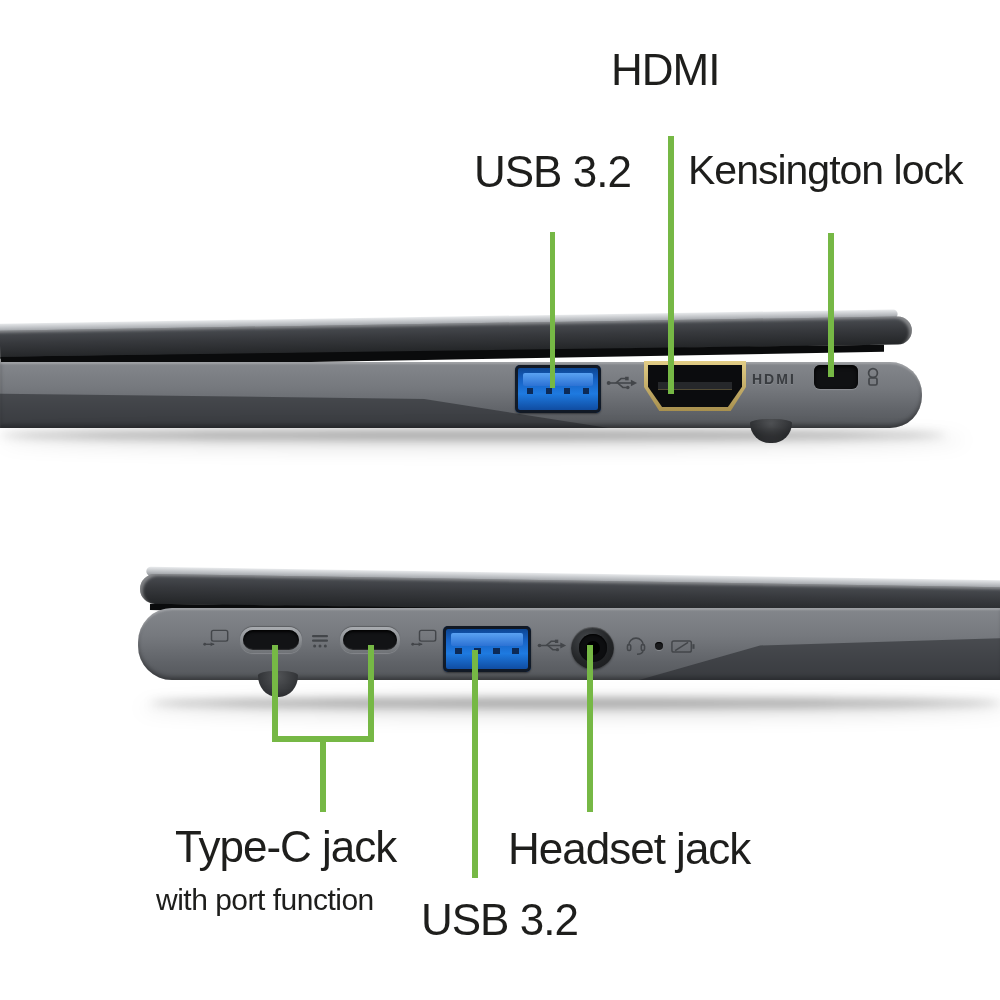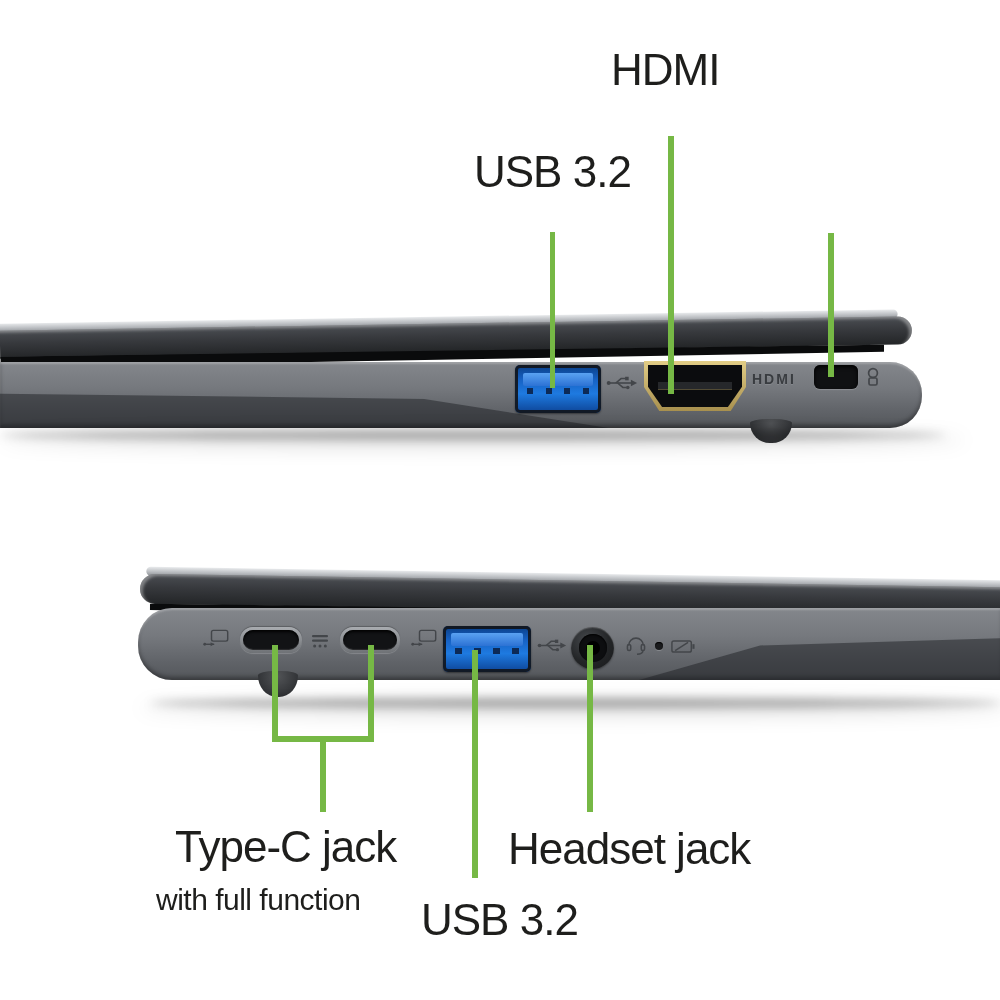--- a/index.html
+++ b/index.html
@@ -110,20 +110,21 @@
     <div class="foot" style="left:750px;top:419px;width:42px;height:24px;"></div>
     <div class="shadow" style="left:0;top:430px;width:945px;height:10px;"></div>
     <div class="shadow2" style="left:0;top:432px;width:965px;height:16px;"></div>
   </div>
 
   <div class="line" style="left:550px;top:232px;width:5px;height:156px;"></div>
   <div class="line" style="left:668px;top:136px;width:6px;height:258px;"></div>
   <div class="line" style="left:828px;top:233px;width:6px;height:144px;"></div>
   <div class="lbl" style="left:611px;top:47px;">HDMI</div>
   <div class="lbl" style="left:474px;top:149px;">USB 3.2</div>
+  <div class="lbl" style="left:688px;top:149px;font-size:41px;">Kensington lock</div>
 
   <div>
 
     <div class="abs" style="left:0;top:0;width:1010px;height:700px;transform:rotate(0.9deg);transform-origin:160px 590px;">
       <div class="abs lid-edge" style="left:146px;top:567px;width:858px;height:9px;border-radius:8px 0 0 8px;"></div>
       <div class="abs lid" style="left:140px;top:574px;width:864px;height:30px;border-radius:16px 0 0 16px;box-shadow:inset 3px 2px 3px rgba(255,255,255,0.35);"></div>
       <div class="abs gap" style="left:150px;top:602px;width:854px;height:10px;clip-path:polygon(0 18%,100% 0,100% 100%,0 82%);"></div>
     </div>
 
     <div class="abs bodyshell" style="left:138px;top:608px;width:864px;height:72px;border-radius:34px 0 0 34px;">
@@ -207,17 +208,17 @@
   </div>
 
   <div class="line" style="left:272px;top:645px;width:6px;height:97px;"></div>
   <div class="line" style="left:368px;top:645px;width:6px;height:97px;"></div>
   <div class="line" style="left:272px;top:736px;width:102px;height:6px;"></div>
   <div class="line" style="left:320px;top:742px;width:6px;height:70px;"></div>
   <div class="line" style="left:472px;top:650px;width:6px;height:228px;"></div>
   <div class="line" style="left:587px;top:645px;width:6px;height:167px;"></div>
 
   <div class="lbl" style="left:175px;top:824px;">Type-C jack</div>
-  <div class="lbl-sub" style="left:156px;top:884px;">with full function</div>
+  <div class="lbl-sub" style="left:156px;top:884px;">with port function</div>
   <div class="lbl" style="left:421px;top:897px;">USB 3.2</div>
   <div class="lbl" style="left:508px;top:826px;">Headset jack</div>
 
 </div>
 
 </body></html>

